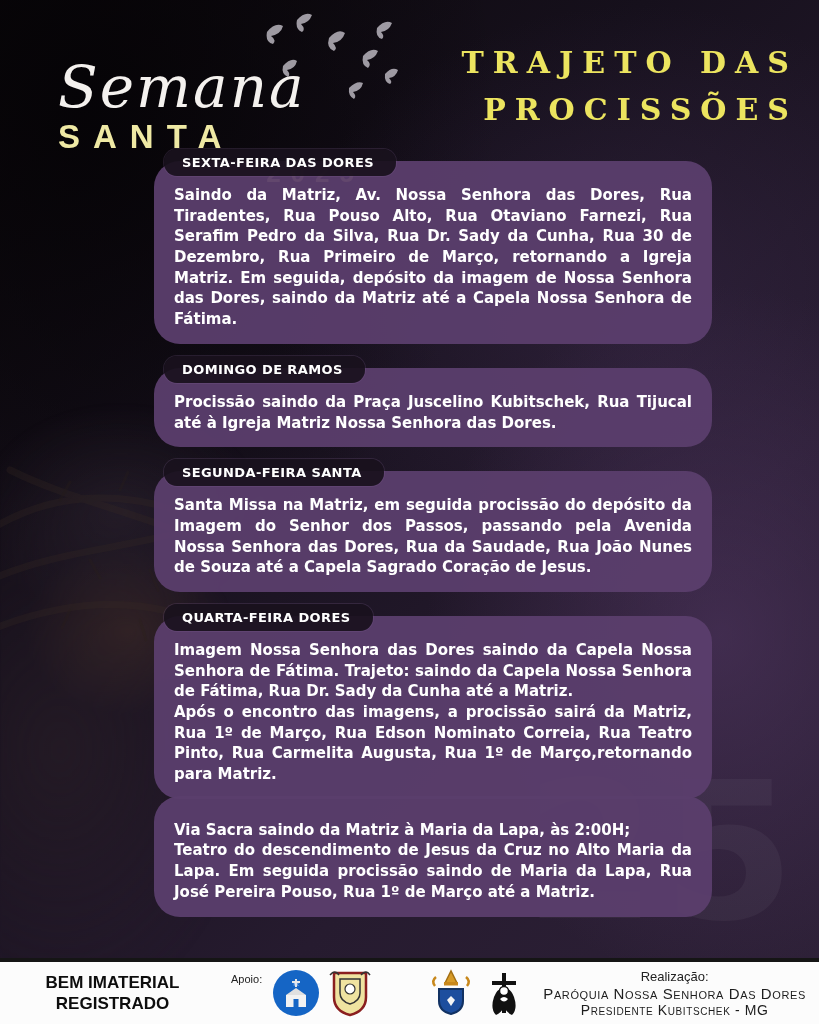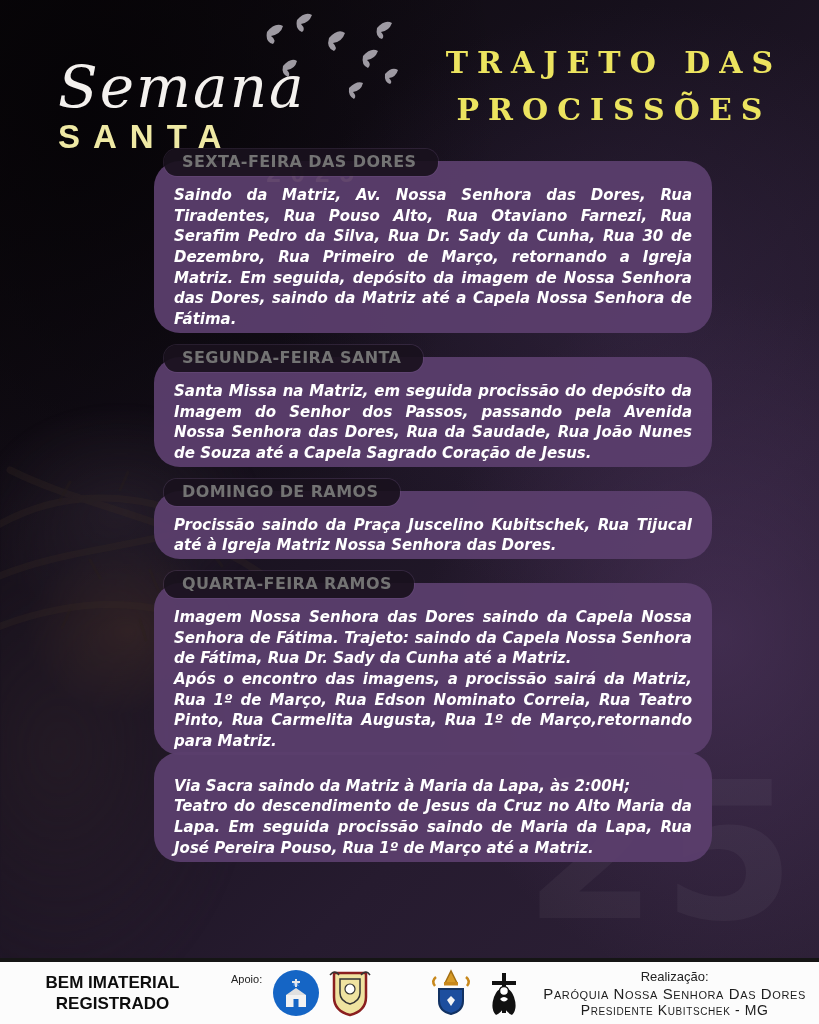--- a/index.html
+++ b/index.html
@@ -24,33 +24,33 @@
 
   
   .brand{position:absolute;left:58px;top:22px;width:330px;}
   .brand-script{font-family:"DejaVu Serif",serif;font-style:italic;font-size:58px;color:#f4f1ee;
     line-height:1;letter-spacing:2px;margin-top:36px;}
   .brand-sub{font-size:33px;color:#efe9a4;letter-spacing:13px;margin:2px 18px 0 0;text-align:left;
     font-family:"Liberation Sans",sans-serif;font-weight:bold;}
   .brand-year{font-size:26px;color:#e8df6e;letter-spacing:10px;margin:2px 24px 0 0;text-align:right;
     font-family:Liberation Sans, sans-serif;font-weight:bold;}
   .doves{position:absolute;left:245px;top:4px;}
-  .page-title{position:absolute;left:430px;top:40px;width:368px;text-align:center;
+  .page-title{position:absolute;left:430px;top:40px;width:368px;text-align:right;
     font-family:"DejaVu Serif",serif;font-weight:bold;font-size:30px;line-height:1.55;
     color:#ece45f;letter-spacing:9px;}
 
   
   .sections{position:absolute;left:154px;top:149px;width:558px;}
   .section{margin-bottom:12px;}
   .section-header{display:inline-block;position:relative;z-index:2;margin-left:10px;
     background:rgba(25,17,29,0.92);border-radius:13px;padding:3px 22px 5px 18px;
     box-shadow:0 0 0 1px rgba(130,98,150,0.22);}
-  .section-header span{color:#737373;font-size:16px;font-weight:bold;letter-spacing:0.4px;}
+  .section-header span{color:#ffffff;font-size:13px;font-weight:bold;letter-spacing:0.4px;}
   .section-body{position:relative;z-index:1;margin-top:-15px;background:rgba(91,62,109,0.95);
-    border-radius:26px;padding:24px 20px 3px 20px;font-style:italic;}
+    border-radius:26px;padding:24px 20px 14px 20px;}
   .section-body p{margin:0;color:#ffffff;font-weight:bold;font-size:15px;line-height:1.38;
     text-align:justify;}
 
   
   .footer{position:absolute;left:0;bottom:0;width:819px;height:62px;background:#fcfcfc;
     border-top:4px solid #151515;display:flex;align-items:center;}
   .bem{width:225px;text-align:center;color:#0d0d0d;font-weight:bold;font-size:17px;line-height:1.25;
     font-family:"Liberation Sans",sans-serif;}
   .apoio-block{display:flex;align-items:flex-start;margin-left:6px;}
   .apoio-label{font-size:11px;color:#222;margin:4px 6px 0 0;font-family:"Liberation Sans",sans-serif;}
@@ -117,39 +117,39 @@
       <div class="section-header">
         <span>SEXTA-FEIRA DAS DORES</span>
       </div>
       <div class="section-body">
         <p>Saindo da Matriz, Av. Nossa Senhora das Dores, Rua Tiradentes, Rua Pouso Alto, Rua Otaviano Farnezi, Rua Serafim Pedro da Silva, Rua Dr. Sady da Cunha, Rua 30 de Dezembro, Rua Primeiro de Março, retornando a Igreja Matriz. Em seguida, depósito da imagem de Nossa Senhora das Dores, saindo da Matriz até a Capela Nossa Senhora de Fátima.</p>
       </div>
     </div>
 
     <div class="section">
       <div class="section-header">
+        <span>DOMINGO DE RAMOS</span>
+      </div>
+      <div class="section-body">
+        <p>Procissão saindo da Praça Juscelino Kubitschek, Rua Tijucal  até à Igreja Matriz Nossa Senhora das Dores.</p>
+      </div>
+    </div>
+
+    <div class="section">
+      <div class="section-header">
         <span>SEGUNDA-FEIRA SANTA</span>
       </div>
       <div class="section-body">
         <p>Santa Missa na Matriz, em seguida procissão do depósito  da Imagem do Senhor dos Passos, passando pela Avenida Nossa Senhora das Dores, Rua da Saudade, Rua João Nunes de Souza até a Capela Sagrado Coração de Jesus.</p>
       </div>
     </div>
 
     <div class="section">
       <div class="section-header">
-        <span>DOMINGO DE RAMOS</span>
-      </div>
-      <div class="section-body">
-        <p>Procissão saindo da Praça Juscelino Kubitschek, Rua Tijucal  até à Igreja Matriz Nossa Senhora das Dores.</p>
-      </div>
-    </div>
-
-    <div class="section">
-      <div class="section-header">
-        <span>QUARTA-FEIRA RAMOS</span>
+        <span>QUARTA-FEIRA DORES</span>
       </div>
       <div class="section-body">
         <p>Imagem Nossa Senhora das Dores saindo da Capela Nossa Senhora de Fátima. Trajeto: saindo da Capela Nossa Senhora de Fátima, Rua Dr. Sady da Cunha até a Matriz.</p>
         <p>Após o encontro das imagens, a procissão sairá da Matriz, Rua 1º de Março, Rua Edson Nominato Correia, Rua Teatro Pinto, Rua Carmelita Augusta, Rua 1º de Março,retornando para Matriz.</p>
       </div>
     </div>
 
     <div class="section">
       <div class="section-body">
         <p>Via Sacra saindo da Matriz à Maria da Lapa, às 2:00H;</p>

